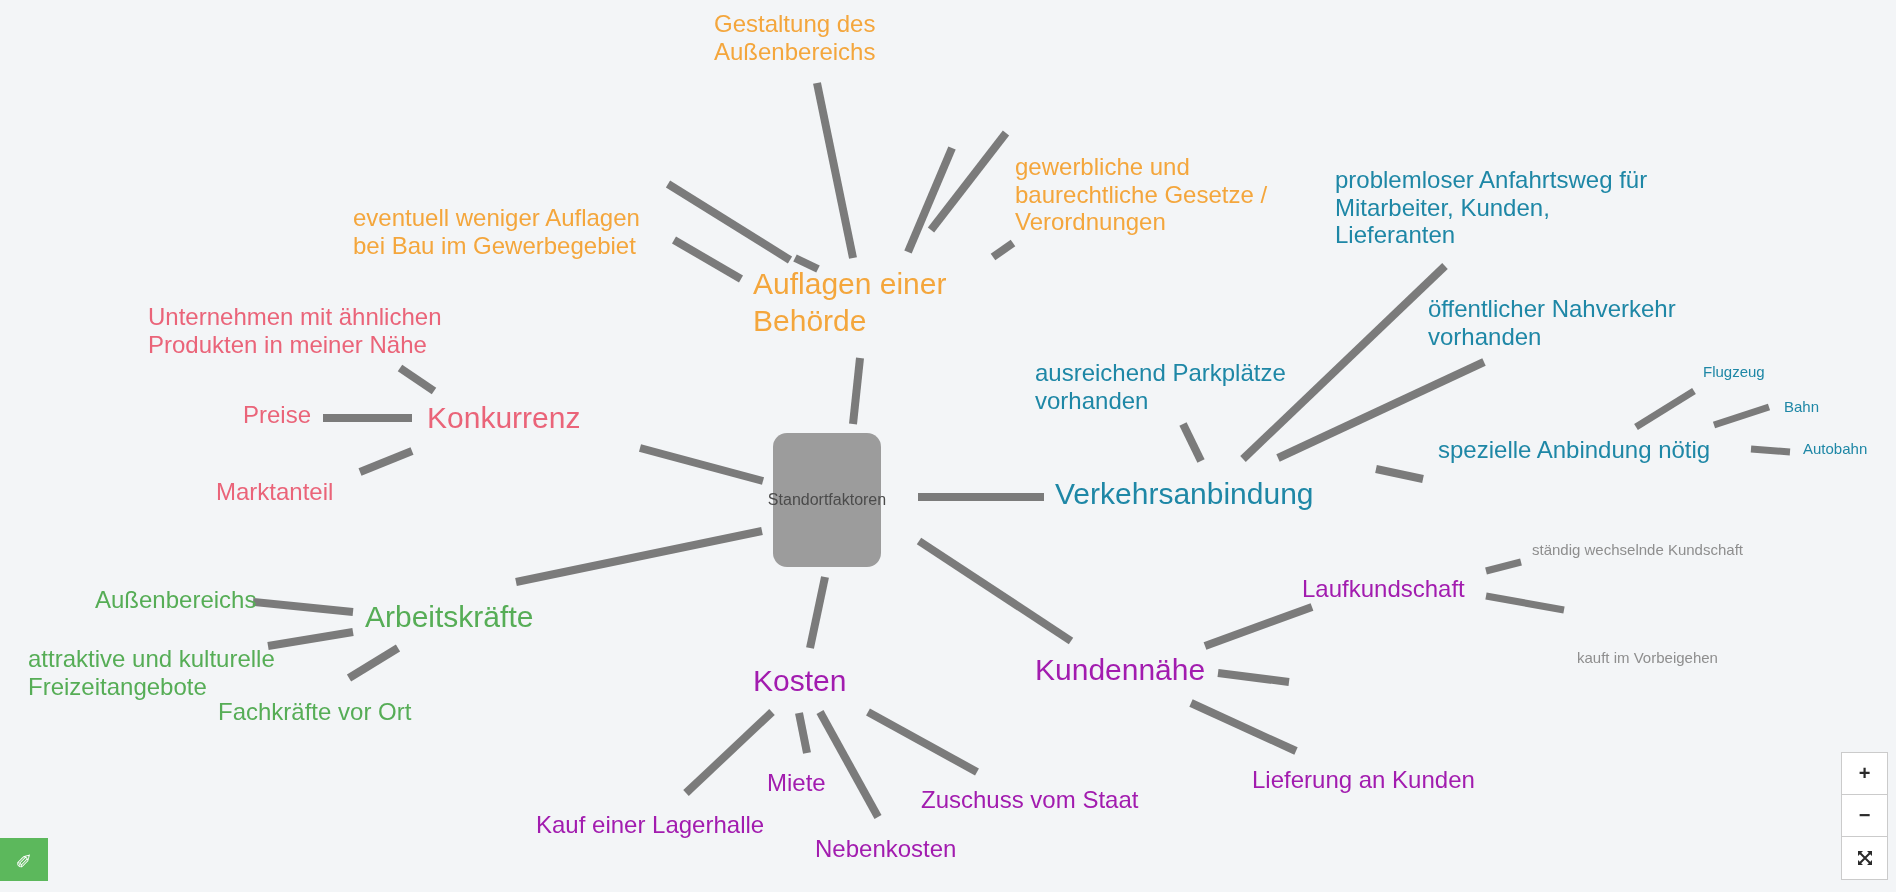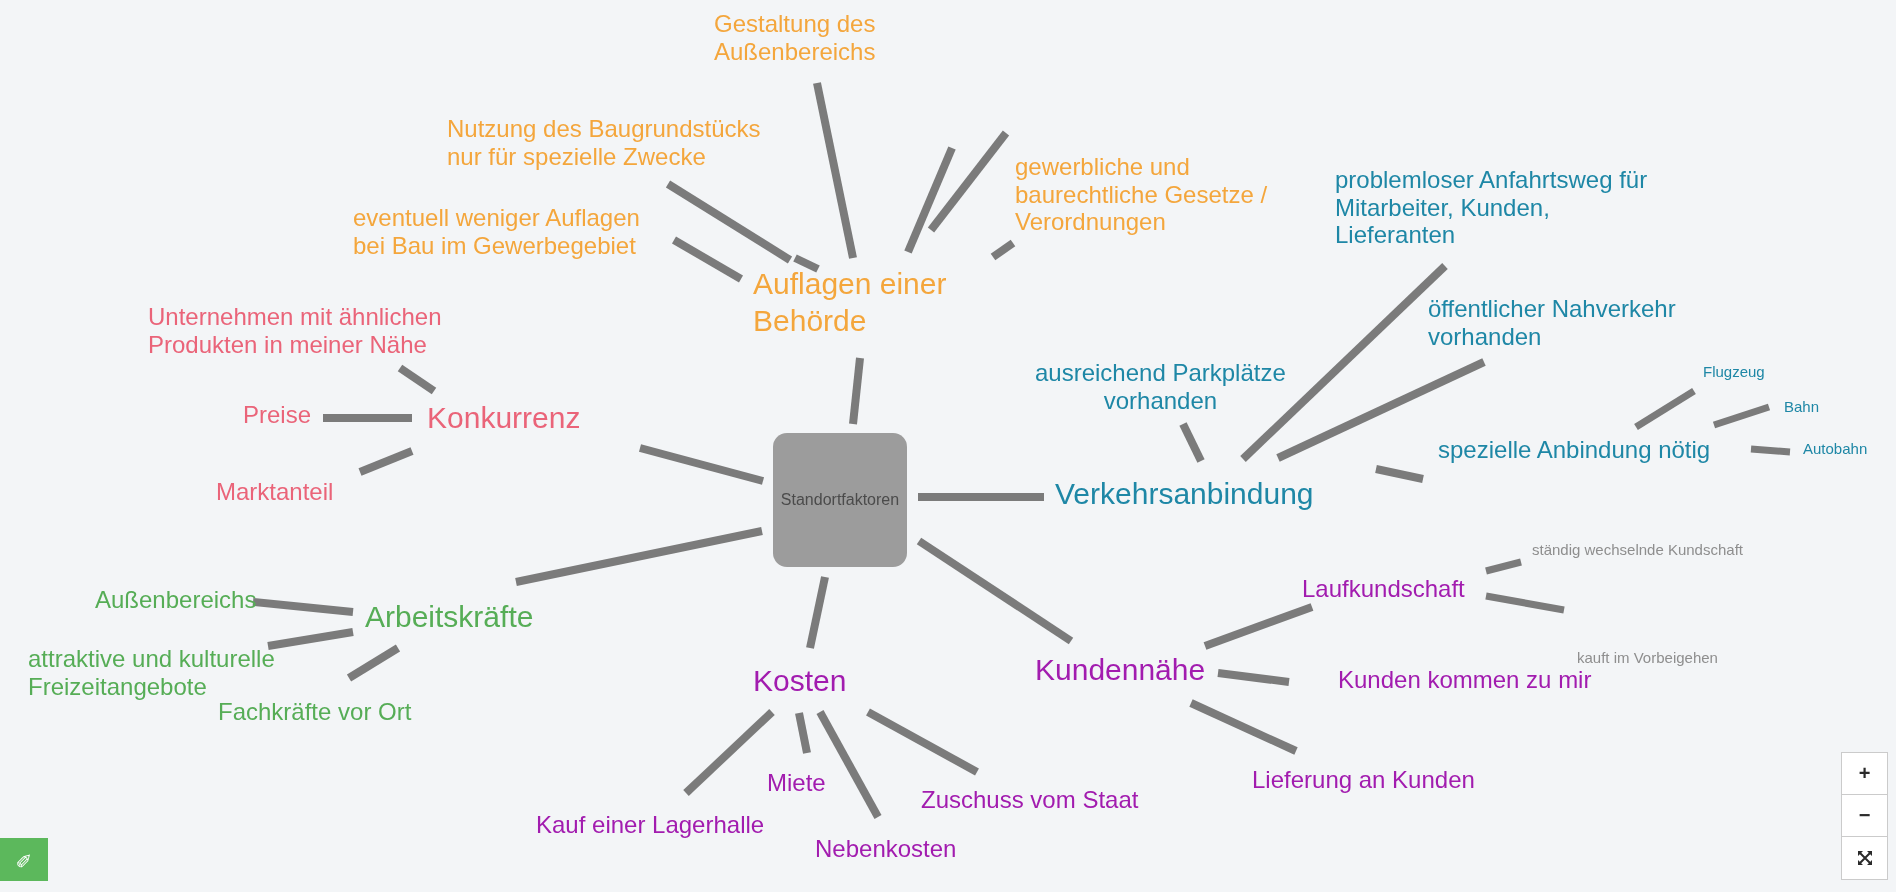--- a/index.html
+++ b/index.html
@@ -11,21 +11,21 @@
   .fs-title { font-size:30px; line-height:1.22; }
   .fs-sub   { font-size:24px; }
   .fs-leaf  { font-size:15px; }
   .c-orange { color:#f4a63c; }
   .c-pink   { color:#ea6479; }
   .c-green  { color:#56ad56; }
   .c-purple { color:#a21caf; }
   .c-teal   { color:#1e87a6; }
   .c-gray   { color:#a21caf; }
   .c-grayleaf { color:#8e8e8e; }
-  .root-box { position:absolute; left:773px; top:433px; width:134px; height:134px;
+  .root-box { position:absolute; left:773px; top:433px; width:108px; height:134px;
               background:#9c9c9c; border-radius:14px; display:flex; align-items:center;
               justify-content:center; color:#4b4b4b; font-size:16px; cursor:pointer; }
   .edit-btn { position:absolute; left:0; top:838px; width:48px; height:43px; background:#5cb85c;
               border:none; color:#fff; font-size:20px; display:flex; align-items:center;
               justify-content:center; cursor:pointer; }
   .edit-btn .pencil { display:inline-block; transform:scaleY(-1); }
   .zoom-controls { position:absolute; right:8px; top:752px; width:47px; background:#fff;
                    border:1px solid #cbcbcb; }
   .zoom-btn { width:100%; height:42px; background:#fff; border:none; border-bottom:1px solid #cbcbcb;
               display:flex; align-items:center; justify-content:center; font-size:20px;
@@ -89,38 +89,36 @@
     <span>Standortfaktoren</span>
   </div>
 
   <div class="node fs-sub c-orange" style="left:714px; top:10px;">Gestaltung des
 Außenbereichs</div>
   <div class="node fs-title c-orange" style="left:753px; top:266px;">Auflagen einer
 Behörde</div>
   <div class="node fs-sub c-orange" style="left:1015px; top:153px;">gewerbliche und
 baurechtliche Gesetze /
 Verordnungen</div>
-  <div class="node fs-sub c-orange" style="left:447px; top:115px;">Nutzung des Baugrundstücks
-nur für spezielle Zwecke</div>
   <div class="node fs-sub c-orange" style="left:353px; top:204px;">eventuell weniger Auflagen
 bei Bau im Gewerbegebiet</div>
 
   <div class="node fs-title c-pink" style="left:427px; top:400px;">Konkurrenz</div>
   <div class="node fs-sub c-pink" style="left:148px; top:303px;">Unternehmen mit ähnlichen
 Produkten in meiner Nähe</div>
   <div class="node fs-sub c-pink" style="left:243px; top:401px;">Preise</div>
   <div class="node fs-sub c-pink" style="left:216px; top:478px;">Marktanteil</div>
 
   <div class="node fs-title c-teal" style="left:1055px; top:476px;">Verkehrsanbindung</div>
   <div class="node fs-sub c-teal" style="left:1335px; top:166px;">problemloser Anfahrtsweg für
 Mitarbeiter, Kunden,
 Lieferanten</div>
   <div class="node fs-sub c-teal" style="left:1428px; top:295px;">öffentlicher Nahverkehr
 vorhanden</div>
-  <div class="node fs-sub c-teal" style="left:1035px; top:359px;text-align:center;">ausreichend Parkplätze
+  <div class="node fs-sub c-teal" style="left:1035px; top:359px;">ausreichend Parkplätze
 vorhanden</div>
   <div class="node fs-sub c-teal" style="left:1438px; top:436px;">spezielle Anbindung nötig</div>
   <div class="node fs-leaf c-teal" style="left:1703px; top:363px;">Flugzeug</div>
   <div class="node fs-leaf c-teal" style="left:1784px; top:398px;">Bahn</div>
   <div class="node fs-leaf c-teal" style="left:1803px; top:440px;">Autobahn</div>
 
   <div class="node fs-title c-green" style="left:365px; top:599px;">Arbeitskräfte</div>
   <div class="node fs-sub c-green" style="left:95px; top:586px;">Außenbereichs</div>
   <div class="node fs-sub c-green" style="left:28px; top:645px;">attraktive und kulturelle
 Freizeitangebote</div>
@@ -129,21 +127,20 @@
   <div class="node fs-title c-purple" style="left:753px; top:663px;">Kosten</div>
   <div class="node fs-sub c-purple" style="left:767px; top:769px;">Miete</div>
   <div class="node fs-sub c-purple" style="left:536px; top:811px;">Kauf einer Lagerhalle</div>
   <div class="node fs-sub c-purple" style="left:815px; top:835px;">Nebenkosten</div>
   <div class="node fs-sub c-purple" style="left:921px; top:786px;">Zuschuss vom Staat</div>
 
   <div class="node fs-title c-gray" style="left:1035px; top:652px;">Kundennähe</div>
   <div class="node fs-sub c-gray" style="left:1302px; top:575px;">Laufkundschaft</div>
   <div class="node fs-leaf c-grayleaf" style="left:1532px; top:541px;">ständig wechselnde Kundschaft</div>
   <div class="node fs-leaf c-grayleaf" style="left:1577px; top:612px;margin-top:37px;">kauft im Vorbeigehen</div>
-  <div class="node fs-sub c-gray" style="left:1338px; top:666px;">Kunden kommen zu mir</div>
   <div class="node fs-sub c-gray" style="left:1252px; top:766px;">Lieferung an Kunden</div>
 
   <button class="edit-btn">
     <span class="pencil">✎</span>
   </button>
 
   <div class="zoom-controls">
     <button class="zoom-btn">+</button>
     <button class="zoom-btn">−</button>
     <button class="zoom-btn">

